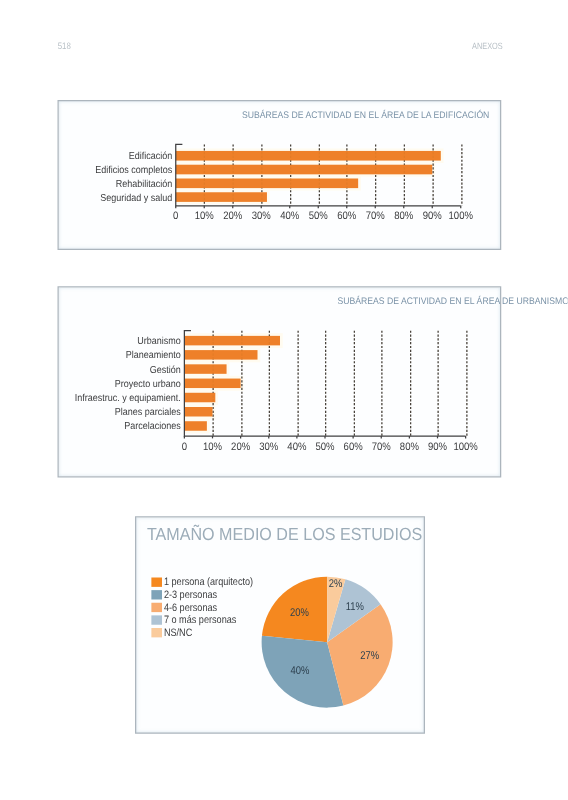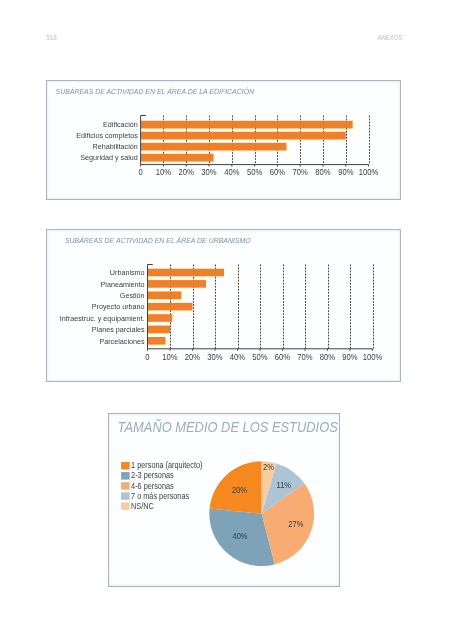--- a/index.html
+++ b/index.html
@@ -6,21 +6,21 @@
   body{width:454px;height:640px;position:relative;overflow:hidden;
        font-family:"Liberation Sans",sans-serif;
        -webkit-font-smoothing:antialiased;opacity:0.999;}
   .hdrtxt{fill:#b7bfc5;}
   svg{opacity:.999;}
   .panel{position:absolute;border:1px solid #acb5bd;background:#fdfeff;
          box-sizing:border-box;box-shadow:inset 0 0 3px rgba(180,205,220,.55);}
   #panel1{left:46px;top:80px;width:355px;height:120px;}
   #panel2{left:46px;top:229px;width:355px;height:153px;}
   #panel3{left:108px;top:413px;width:232px;height:174px;}
-  .ptitle{position:absolute;text-align:left;color:#7b93a8;white-space:nowrap;line-height:1;opacity:.999;font-style:italic;}
+  .ptitle{position:absolute;text-align:right;color:#7b93a8;white-space:nowrap;line-height:1;opacity:.999;}
   #title1{left:46px;width:355px;top:88.3px;font-size:7.6px;}
   #title1 span,#title2 span{display:inline-block;transform:scaleX(.912);}
   #title2{left:56px;width:408px;top:237.3px;font-size:7.6px;}
   #title3{left:108px;width:232px;top:419.9px;font-size:14px;color:#9cacb8;}
   #title3 span{display:inline-block;transform:scaleX(.92);}
   svg{position:absolute;left:0;top:0;overflow:visible;display:block;}
   .catlbl{font-size:8.1px;fill:#3b3c3e;text-anchor:end;}
   .ticklbl{font-size:8.7px;fill:#3b3c3e;text-anchor:middle;}
   .pielbl{font-size:9px;fill:#2c3f4d;text-anchor:middle;font-weight:400;}
   .leglbl{font-size:8.6px;fill:#3b3c3e;}

